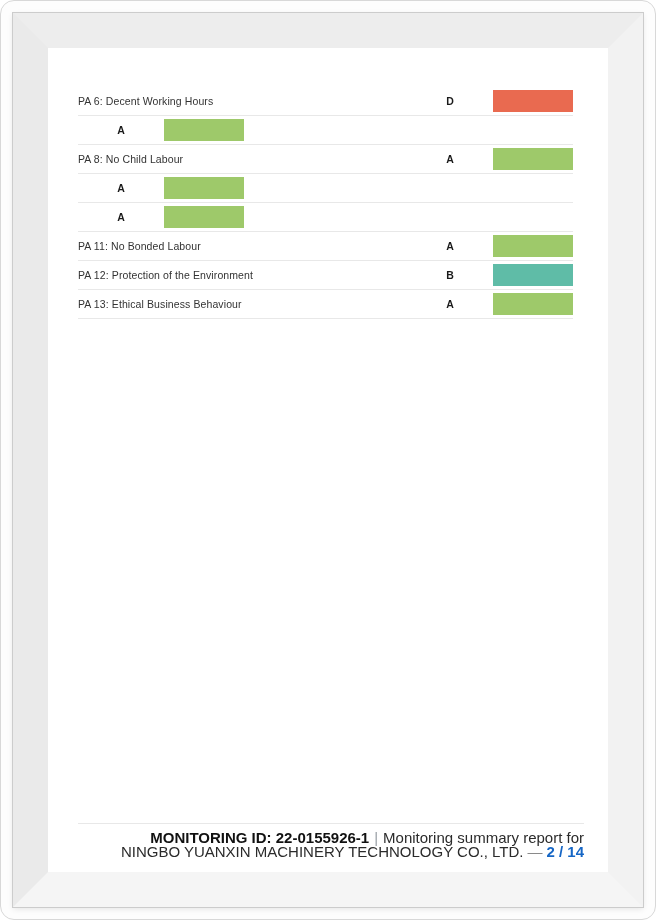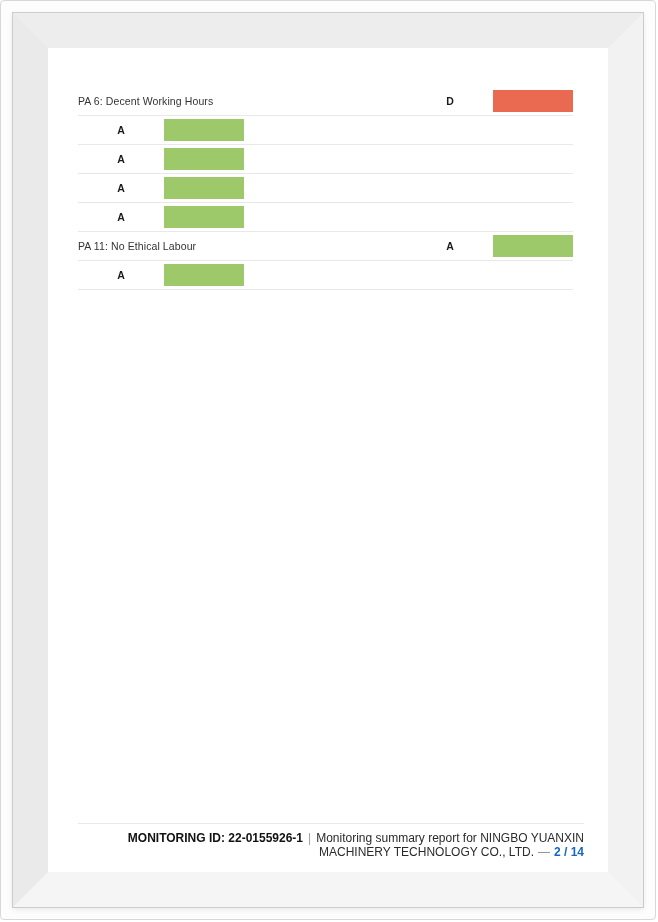--- a/index.html
+++ b/index.html
@@ -9,21 +9,21 @@
     font-family: "Liberation Sans", sans-serif;
   }
 
   
   .shell {
     position: relative;
     width: 656px; height: 920px;
     margin: 0;
     background: #fdfdfd;
     border: 1px solid #d8d8d8;
-    border-radius: 4px;
+    border-radius: 14px;
     overflow: hidden;
   }
 
   
   .frame {
     position: absolute;
     inset: 12px;
     border: 35px solid;
     border-color: #ededed #f2f2f2 #f5f5f5 #eaeaea;
     outline: 1px solid #cccccc;
@@ -65,21 +65,21 @@
 
   .page-footer {
     position: absolute;
     left: 30px; right: 24px; top: 775px;
     border-top: 1px solid #e8e8e8;
   }
   .footer-text {
     margin: 7px 0 0 auto;
     width: 492px;
     text-align: right;
-    font-size: 12px;
+    font-size: 15px;
     line-height: 14px;
     color: #2b2b2b;
   }
   .footer-id { font-weight: bold; color: #111111; }
   .footer-pipe { color: #9aa0a6; padding: 0 5px; }
   .footer-dash { color: #8a8a8a; padding: 0 4px; }
   .footer-page { font-weight: bold; }
 </style>
 </head>
 <body>
@@ -94,42 +94,49 @@
     <span class="grade">D</span>
     <span class="bar" style="background: rgb(233, 106, 80);"></span>
   </div>
 
   <div class="rating-row">
     <span class="grade">A</span>
     <span class="bar" style="background: rgb(158, 201, 106);"></span>
   </div>
 
   <div class="rating-row">
+    <span class="pa-label">PA 8: No Child Labour</span>
     <span class="grade">A</span>
     <span class="bar" style="background: rgb(158, 201, 106);"></span>
   </div>
 
   <div class="rating-row">
     <span class="grade">A</span>
     <span class="bar" style="background: rgb(158, 201, 106);"></span>
   </div>
 
   <div class="rating-row">
     <span class="grade">A</span>
     <span class="bar" style="background: rgb(158, 201, 106);"></span>
   </div>
 
   <div class="rating-row">
-    <span class="pa-label">PA 11: No Ethical Labour</span>
+    <span class="pa-label">PA 11: No Bonded Labour</span>
     <span class="grade">A</span>
     <span class="bar" style="background: rgb(158, 201, 106);"></span>
   </div>
 
+  <div class="rating-row">
+    <span class="pa-label">PA 12: Protection of the Environment</span>
+    <span class="grade">B</span>
+    <span class="bar" style="background: rgb(95, 188, 167);"></span>
+  </div>
 
   <div class="rating-row">
+    <span class="pa-label">PA 13: Ethical Business Behaviour</span>
     <span class="grade">A</span>
     <span class="bar" style="background: rgb(158, 201, 106);"></span>
   </div>
 </div>
 
       <div class="page-footer">
         <p class="footer-text"><span class="footer-id">MONITORING ID: 22-0155926-1</span><span class="footer-pipe">|</span><span>Monitoring summary report for NINGBO YUANXIN MACHINERY TECHNOLOGY CO., LTD.</span><span class="footer-dash">—</span><span class="footer-page" style="color: rgb(22, 102, 197);">2 / 14</span></p>
       </div>
 
     </div>

